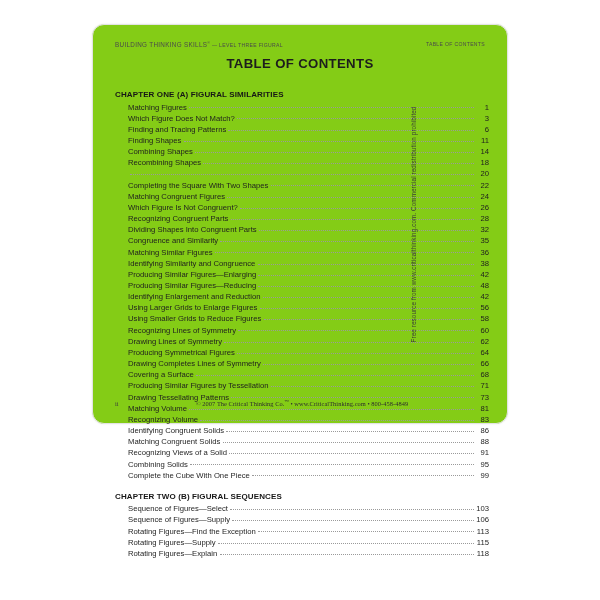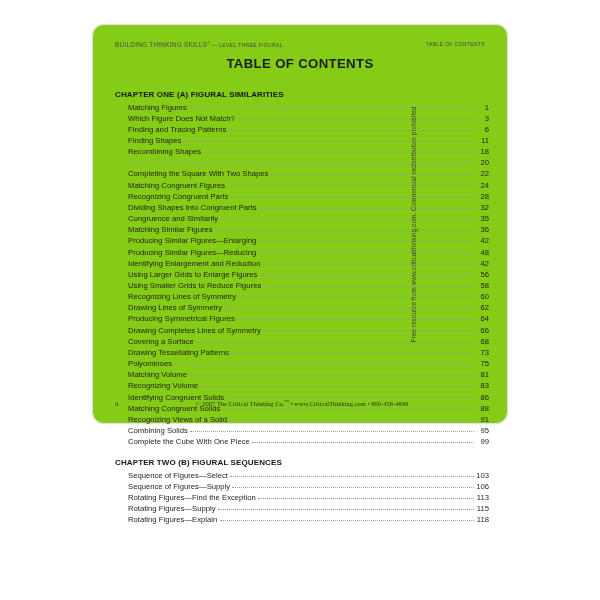--- a/index.html
+++ b/index.html
@@ -199,59 +199,74 @@
             <span class="etitle">Finding and Tracing Patterns</span>
             <span class="leader"></span>
             <span class="epage">6</span>
           </li>
         <li class="entry">
             <span class="etitle">Finding Shapes</span>
             <span class="leader"></span>
             <span class="epage">11</span>
           </li>
         <li class="entry">
+            <span class="etitle">Combining Shapes</span>
+            <span class="leader"></span>
+            <span class="epage">14</span>
+          </li>
+        <li class="entry">
             <span class="etitle">Recombining Shapes</span>
             <span class="leader"></span>
             <span class="epage">18</span>
           </li>
         <li class="entry">
             <span class="leader"></span>
             <span class="epage">20</span>
           </li>
         <li class="entry">
             <span class="etitle">Completing the Square With Two Shapes</span>
             <span class="leader"></span>
             <span class="epage">22</span>
           </li>
         <li class="entry">
             <span class="etitle">Matching Congruent Figures</span>
             <span class="leader"></span>
             <span class="epage">24</span>
           </li>
         <li class="entry">
+            <span class="etitle">Which Figure Is Not Congruent?</span>
+            <span class="leader"></span>
+            <span class="epage">26</span>
+          </li>
+        <li class="entry">
             <span class="etitle">Recognizing Congruent Parts</span>
             <span class="leader"></span>
             <span class="epage">28</span>
           </li>
         <li class="entry">
             <span class="etitle">Dividing Shapes Into Congruent Parts</span>
             <span class="leader"></span>
             <span class="epage">32</span>
           </li>
         <li class="entry">
             <span class="etitle">Congruence and Similarity</span>
             <span class="leader"></span>
             <span class="epage">35</span>
           </li>
         <li class="entry">
             <span class="etitle">Matching Similar Figures</span>
             <span class="leader"></span>
             <span class="epage">36</span>
           </li>
         <li class="entry">
+            <span class="etitle">Identifying Similarity and Congruence</span>
+            <span class="leader"></span>
+            <span class="epage">38</span>
+          </li>
+        <li class="entry">
             <span class="etitle">Producing Similar Figures—Enlarging</span>
             <span class="leader"></span>
             <span class="epage">42</span>
           </li>
         <li class="entry">
             <span class="etitle">Producing Similar Figures—Reducing</span>
             <span class="leader"></span>
             <span class="epage">48</span>
           </li>
         <li class="entry">
@@ -288,28 +303,28 @@
             <span class="etitle">Drawing Completes Lines of Symmetry</span>
             <span class="leader"></span>
             <span class="epage">66</span>
           </li>
         <li class="entry">
             <span class="etitle">Covering a Surface</span>
             <span class="leader"></span>
             <span class="epage">68</span>
           </li>
         <li class="entry">
+            <span class="etitle">Producing Similar Figures by Tessellation</span>
+            <span class="leader"></span>
+            <span class="epage">71</span>
+          </li>
+        <li class="entry">
             <span class="etitle">Drawing Tessellating Patterns</span>
             <span class="leader"></span>
             <span class="epage">73</span>
-          </li>
-        <li class="entry">
-            <span class="etitle">Polyominoes</span>
-            <span class="leader"></span>
-            <span class="epage">75</span>
           </li>
         <li class="entry">
             <span class="etitle">Matching Volume</span>
             <span class="leader"></span>
             <span class="epage">81</span>
           </li>
         <li class="entry">
             <span class="etitle">Recognizing Volume</span>
             <span class="leader"></span>
             <span class="epage">83</span>

